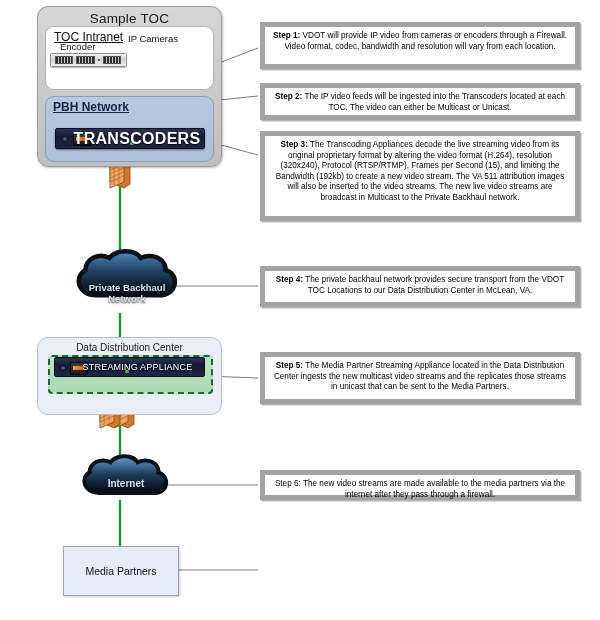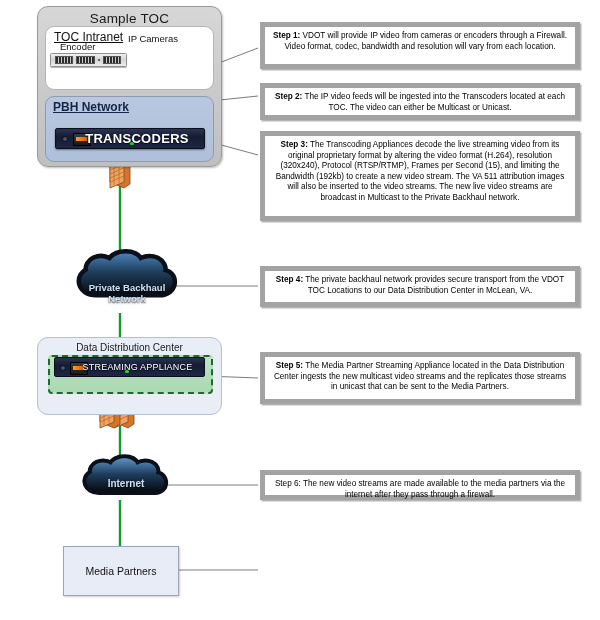--- a/index.html
+++ b/index.html
@@ -74,21 +74,21 @@
   
   .appliance{
     left:55px;top:128px;width:148px;height:19px;
     background:linear-gradient(180deg,#2a3354 0%,#151c33 40%,#1d2645 100%);
     border:1px solid #0a0e1c;border-radius:2px;
     box-shadow:0 1px 2px rgba(0,0,0,.45);
   }
   .appliance-txt{
     position:absolute;left:0;top:0;width:148px;height:19px;
     display:flex;align-items:center;justify-content:center;
-    color:#ffffff;font-size:13px;font-weight:bold;letter-spacing:.3px;
+    color:#ffffff;font-size:16px;font-weight:bold;letter-spacing:.3px;
     padding-left:14px;box-sizing:border-box;
     text-shadow:0 1px 1px rgba(0,0,0,.8);
   }
   .app-led{
     position:absolute;left:17px;top:4px;width:16px;height:11px;
     background:linear-gradient(180deg,#3a3a3a,#1a1a1a);
     border:1px solid #000;border-radius:1px;
   }
   .app-led::after{
     content:"";position:absolute;left:2px;top:3px;width:11px;height:4px;

